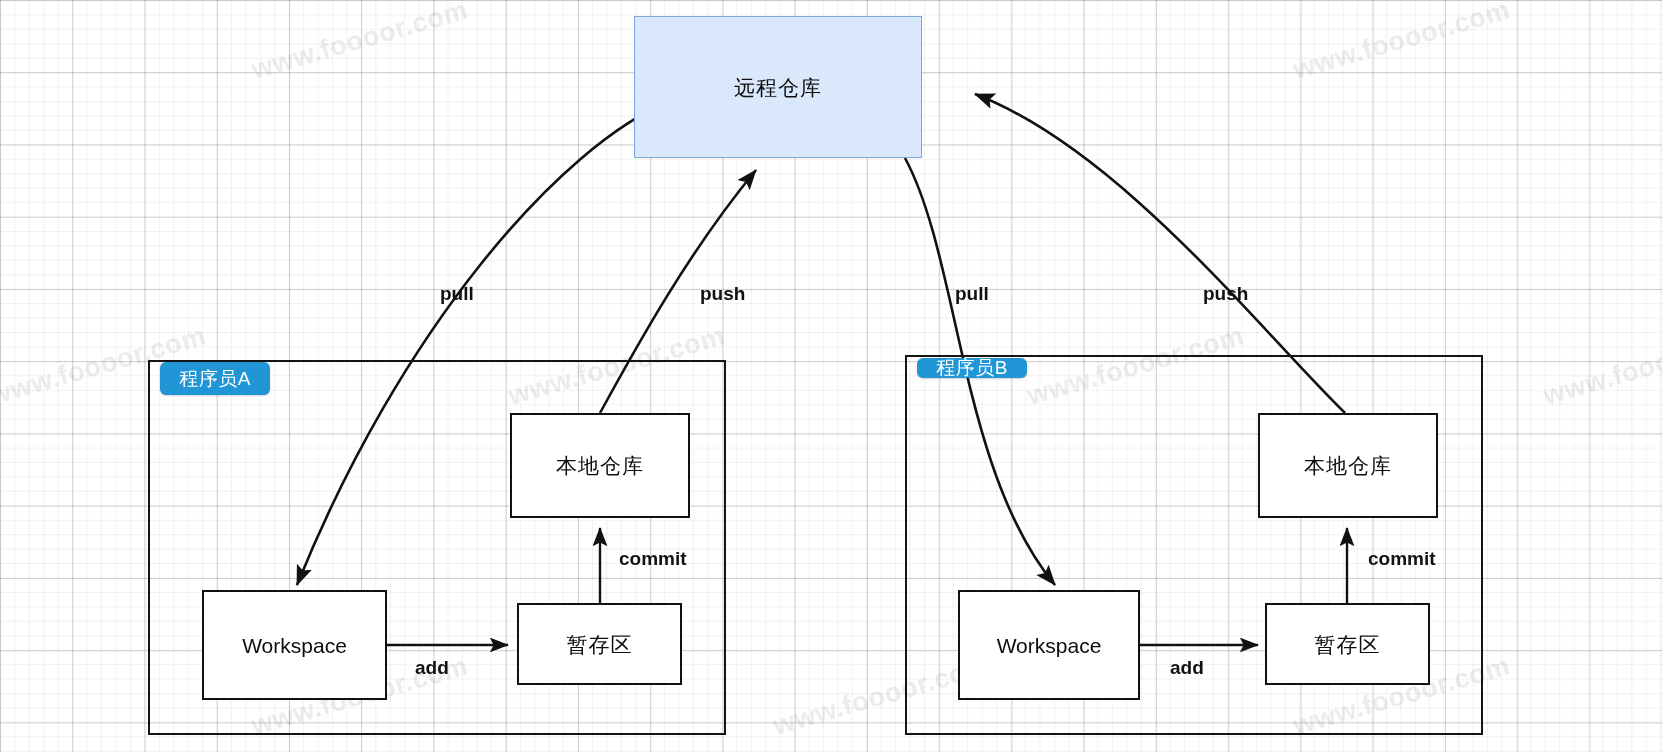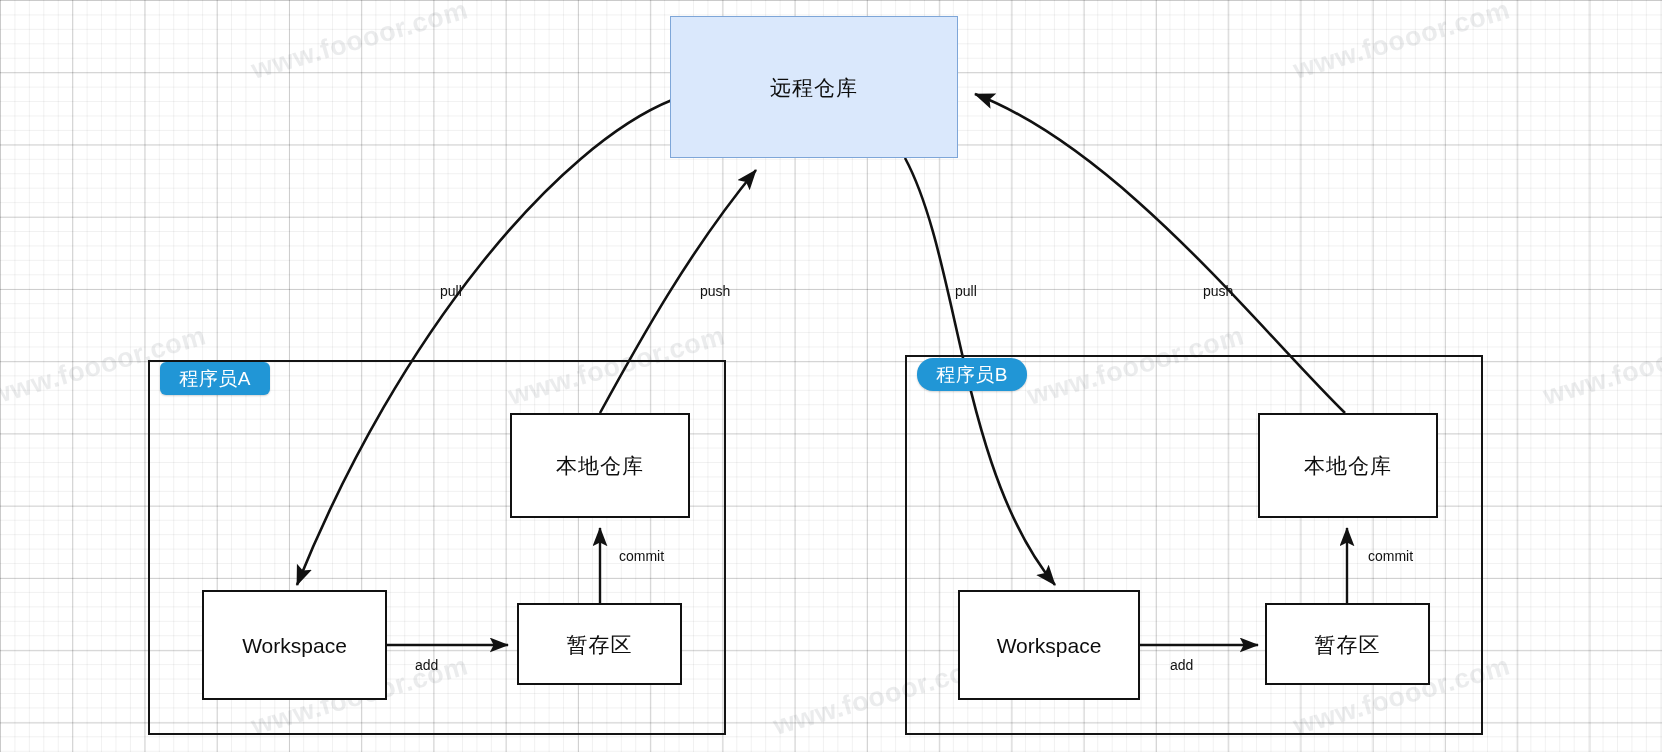--- a/index.html
+++ b/index.html
@@ -80,23 +80,24 @@
     align-items: center;
     justify-content: center;
     font-size: 19px;
     font-weight: 400;
     letter-spacing: 0.5px;
     box-shadow: 0 1px 2px rgba(0,0,0,0.18);
   }
   .edge-label {
     position: absolute;
     color: #111111;
-    font-size: 14px;
+    font-size: 19px;
     white-space: nowrap;
     background: transparent;
+    font-weight: bold;
   }
   .node-label {
     font-size: 21px;
     line-height: 1;
   }
   .cjk { letter-spacing: 1px; }
 </style>
 </head>
 <body>
 
@@ -129,21 +130,21 @@
 
     <path d="M 387,645 L 508,645" fill="none" stroke="#111111" stroke-width="2.4" marker-end="url(#arrow)"></path>
 
     <path d="M 600,603 L 600,528" fill="none" stroke="#111111" stroke-width="2.4" marker-end="url(#arrow)"></path>
 
     <path d="M 1140,645 L 1258,645" fill="none" stroke="#111111" stroke-width="2.4" marker-end="url(#arrow)"></path>
 
     <path d="M 1347,603 L 1347,528" fill="none" stroke="#111111" stroke-width="2.4" marker-end="url(#arrow)"></path>
   </svg>
 
-  <div class="node node-remote" style="left:670px; top:16px; width:288px; height:142px;">
+  <div class="node node-remote" style="left:634px; top:16px; width:288px; height:142px;">
     <span class="node-label cjk">远程仓库</span>
   </div>
 
   <div class="container-box" style="left:148px; top:360px; width:578px; height:375px;"></div>
   <div class="badge" style="left:160px; top:362px; width:110px; height:33px;">
     <span>程序员A</span>
   </div>
 
   <div class="node node-white" style="left:510px; top:413px; width:180px; height:105px;">
     <span class="node-label cjk">本地仓库</span>
@@ -156,21 +157,21 @@
   <div class="node node-white" style="left:517px; top:603px; width:165px; height:82px;">
     <span class="node-label cjk">暂存区</span>
   </div>
 
   <div class="edge-label" style="left:415px; top:657px;">add</div>
   <div class="edge-label" style="left:619px; top:548px;">commit</div>
   <div class="edge-label" style="left:440px; top:283px;">pull</div>
   <div class="edge-label" style="left:700px; top:283px;">push</div>
 
   <div class="container-box" style="left:905px; top:355px; width:578px; height:380px;"></div>
-  <div class="badge" style="left:917px; top:358px; width:110px; height:33px;border-radius:16px;">
+  <div class="badge" style="left:917px; top:358px; width:110px; height:20px;">
     <span>程序员B</span>
   </div>
 
   <div class="node node-white" style="left:1258px; top:413px; width:180px; height:105px;">
     <span class="node-label cjk">本地仓库</span>
   </div>
 
   <div class="node node-white" style="left:958px; top:590px; width:182px; height:110px;">
     <span class="node-label">Workspace</span>
   </div>

